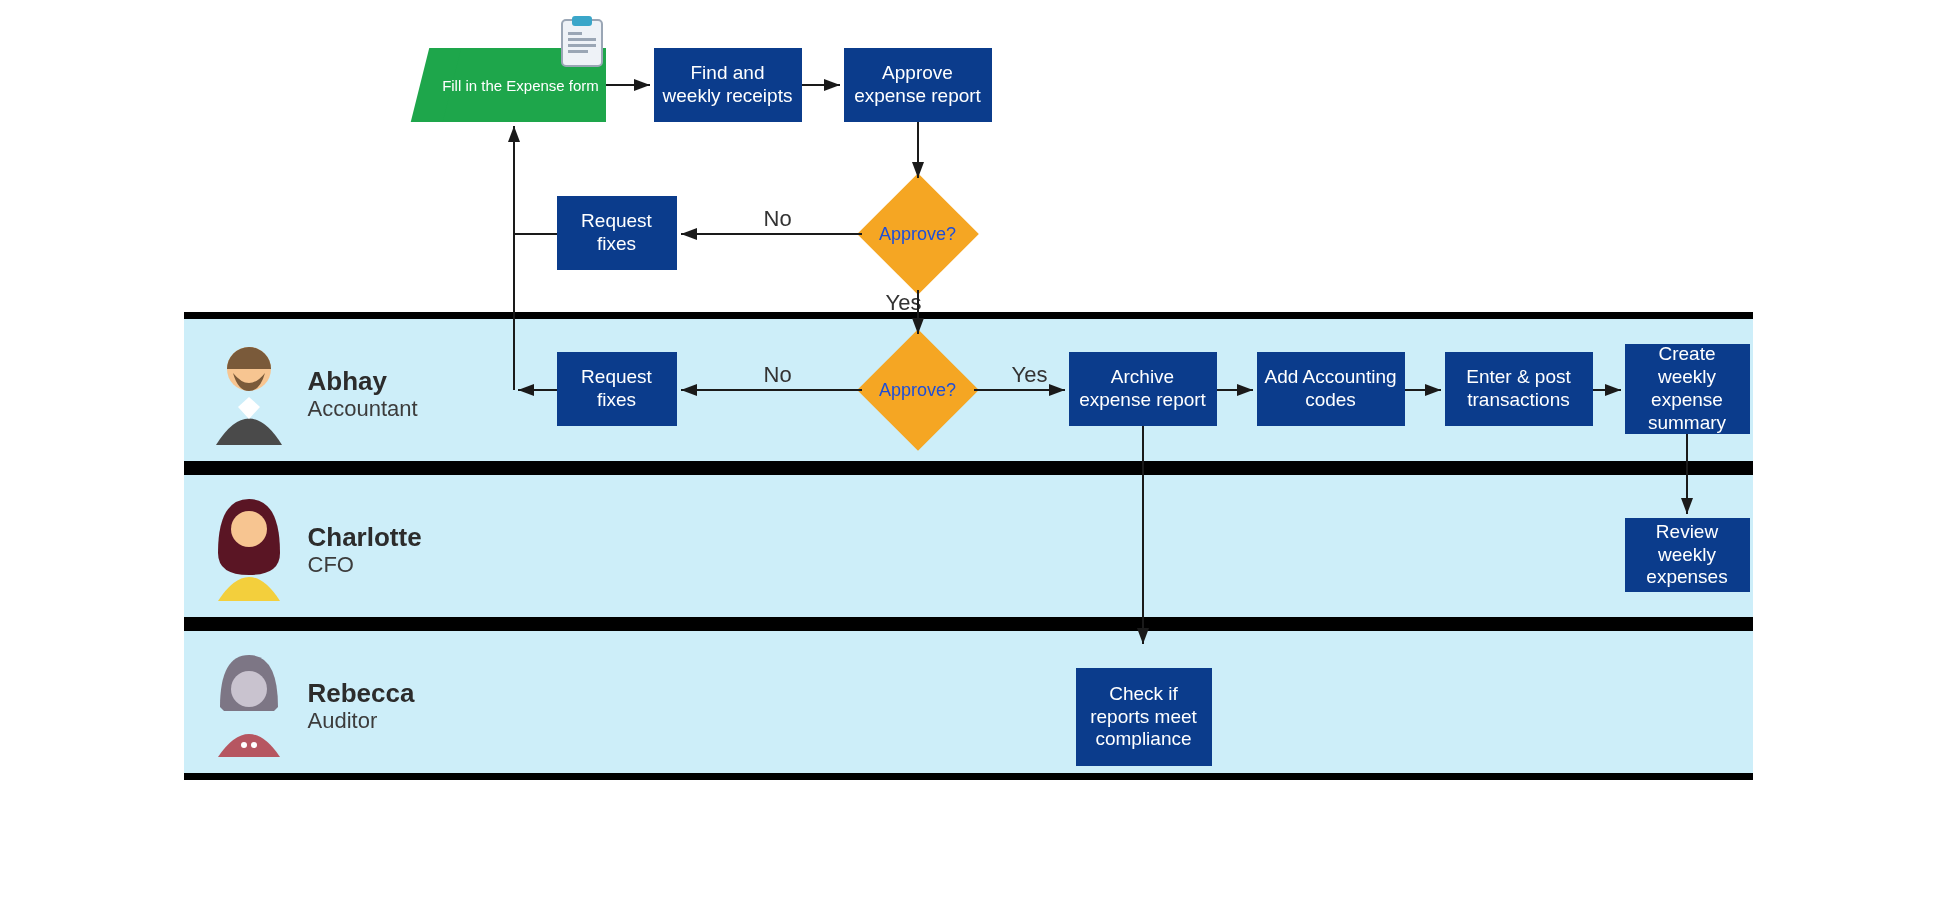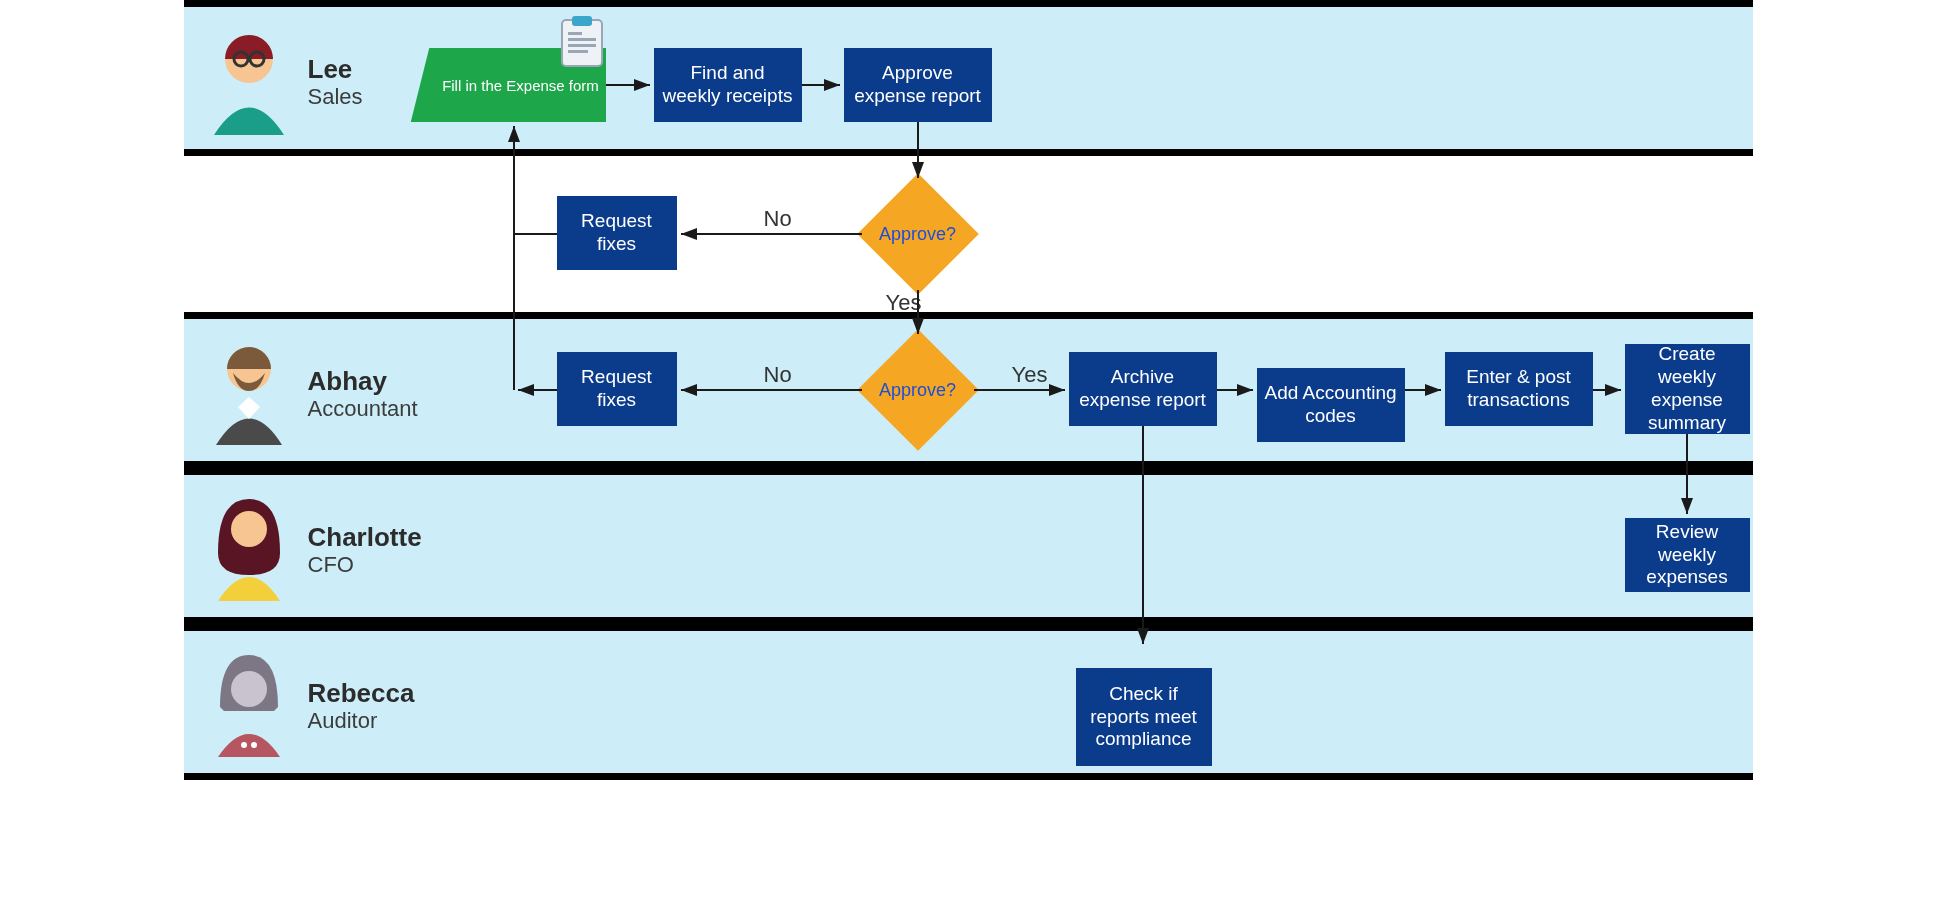--- a/index.html
+++ b/index.html
@@ -17,38 +17,20 @@
   .diamond .lbl{position:absolute;left:0;top:0;width:100%;height:100%;display:flex;align-items:center;justify-content:center;color:#1d4ed8;font-size:18px;}
   .flowtext{position:absolute;font-size:22px;color:#333;}
   .svglayer{position:absolute;left:0;top:0;pointer-events:none;}
   .avatar{width:90px;flex:0 0 auto;}
 </style>
 </head>
 <body>
 
 <div class="diagram">
 
-  <div class="lane" style="top:0;height:156px;border-top:7px solid #000;">
-    <div class="lane-header" style="top:18px;left:20px;">
-      <div class="avatar">
-        <svg viewBox="0 0 90 110" width="90" height="110">
-          <circle cx="45" cy="34" r="24" fill="#f7c591"></circle>
-          <path d="M21 34 a24 24 0 0 1 48 0" fill="#8a1c27"></path>
-          <circle cx="37" cy="34" r="7" fill="none" stroke="#333" stroke-width="3"></circle>
-          <circle cx="53" cy="34" r="7" fill="none" stroke="#333" stroke-width="3"></circle>
-          <line x1="44" y1="34" x2="46" y2="34" stroke="#333" stroke-width="3"></line>
-          <path d="M10 110 Q45 55 80 110 Z" fill="#1a9e8a"></path>
-        </svg>
-      </div>
-      <div>
-        <div class="actor-name">Lee</div>
-        <div class="actor-role">Sales</div>
-      </div>
-    </div>
-  </div>
 
 
   <div class="lane" style="top:312px;height:156px;">
     <div class="lane-header" style="top:18px;left:20px;">
       <div class="avatar">
         <svg viewBox="0 0 90 110" width="90" height="110">
           <circle cx="45" cy="32" r="22" fill="#f7c591"></circle>
           <path d="M23 32 a22 22 0 0 1 44 0" fill="#7a5a3a"></path>
           <path d="M29 36 q16 20 32 0 q-5 18 -16 18 q-11 0 -16 -18 Z" fill="#7a5a3a"></path>
           <path d="M12 108 Q45 55 78 108 Z" fill="#4a4a4a"></path>
@@ -130,21 +112,21 @@
   <div class="box" style="top:352px;left:373px;width:120px;height:74px;">
     <span>Request fixes</span>
   </div>
   <div class="diamond" style="top:330px;left:674px;">
     <div class="shape"></div>
     <div class="lbl">Approve?</div>
   </div>
   <div class="box" style="top:352px;left:885px;width:148px;height:74px;">
     <span>Archive expense report</span>
   </div>
-  <div class="box" style="top:368px;left:1073px;width:148px;height:74px;">
+  <div class="box" style="top:352px;left:1073px;width:148px;height:74px;">
     <span>Add Accounting codes</span>
   </div>
   <div class="box" style="top:352px;left:1261px;width:148px;height:74px;">
     <span>Enter &amp; post transactions</span>
   </div>
   <div class="box" style="top:344px;left:1441px;width:125px;height:90px;">
     <span>Create weekly expense summary</span>
   </div>
 
   <div class="box" style="top:518px;left:1441px;width:125px;height:74px;">

